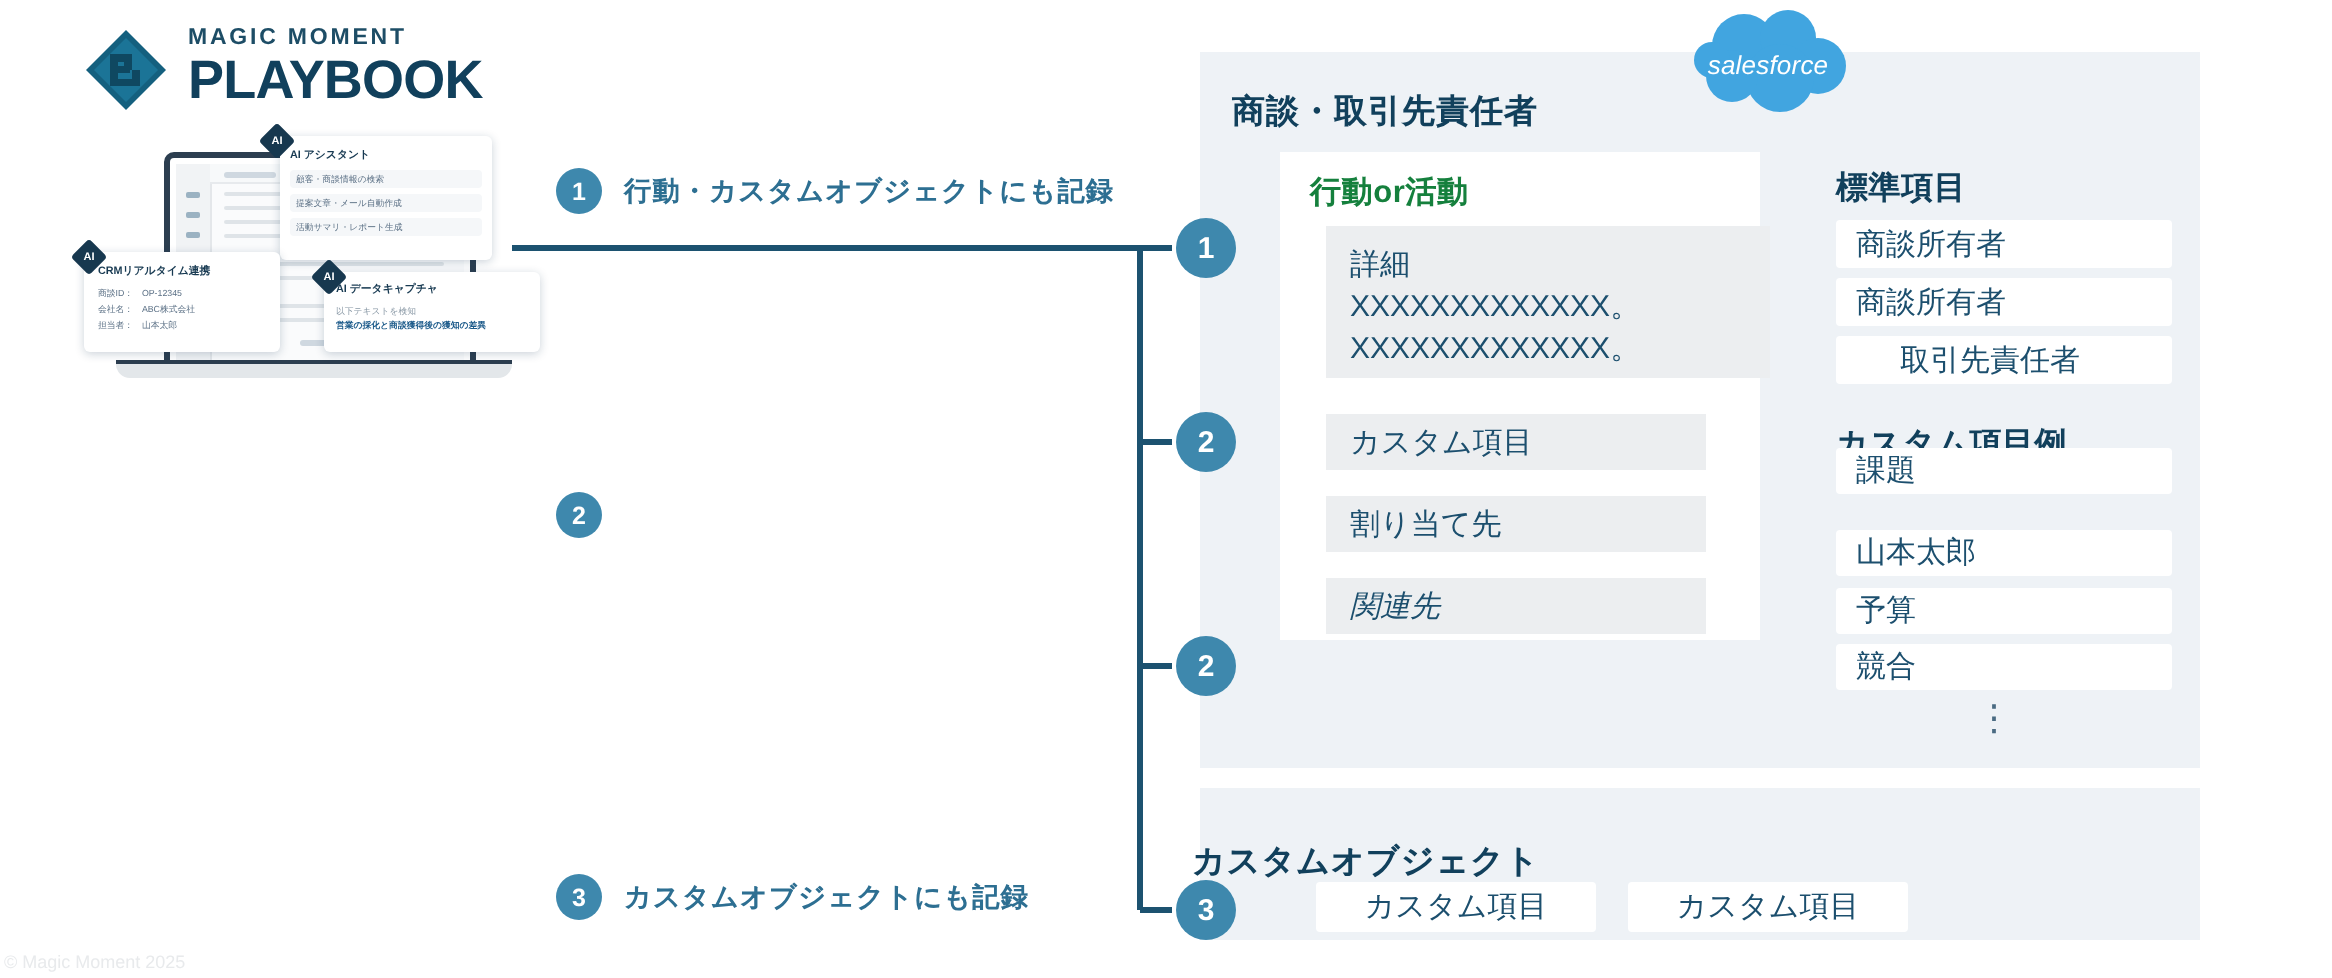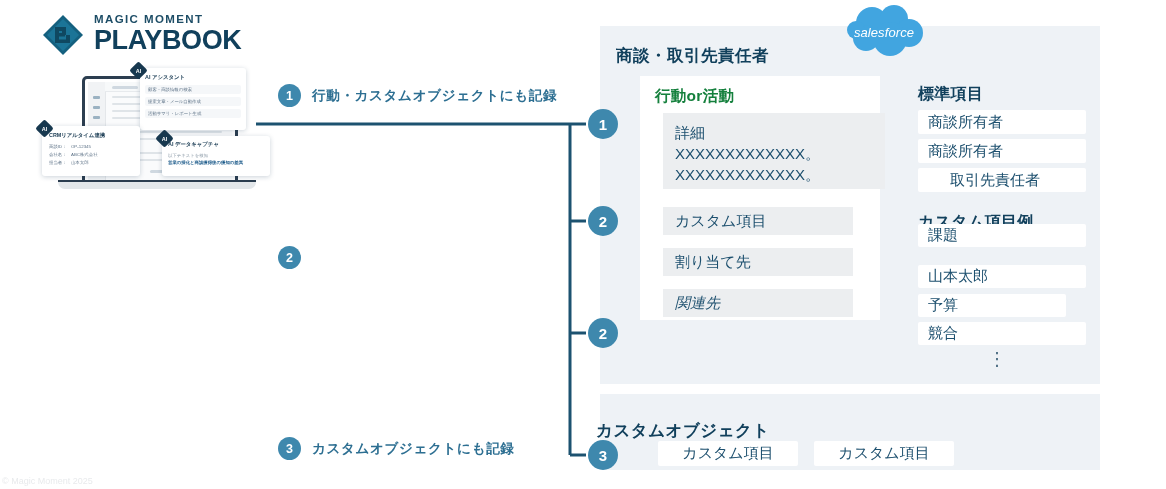--- a/index.html
+++ b/index.html
@@ -292,21 +292,21 @@
     <span>取引先責任者</span>
   </div>
 
   <div class="col-title" style="position:absolute;left:918px;top:212px;">カスタム項目例</div>
   <div class="whiterow" style="position:absolute;left:918px;top:224px;width:168px;height:23px;">
     <span>課題</span>
   </div>
   <div class="whiterow" style="position:absolute;left:918px;top:265px;width:168px;height:23px;">
     <span>山本太郎</span>
   </div>
-  <div class="whiterow" style="position:absolute;left:918px;top:294px;width:148px;height:23px;">
+  <div class="whiterow" style="position:absolute;left:918px;top:294px;width:168px;height:23px;">
     <span>予算</span>
   </div>
   <div class="whiterow" style="position:absolute;left:918px;top:322px;width:168px;height:23px;">
     <span>競合</span>
   </div>
   <div style="position:absolute;left:988px;top:352px;color:#4a6b82;font-size:18px;line-height:14px;">⋮</div>
 
   <div class="panel" style="left:600px;top:394px;width:500px;height:76px;"></div>
   <div class="panel-title" style="position:absolute;left:596px;top:404px;margin-top:16px;">カスタムオブジェクト</div>
   <div class="whiterow" style="position:absolute;left:658px;top:441px;width:140px;height:25px;justify-content:center;padding-left:0;">

